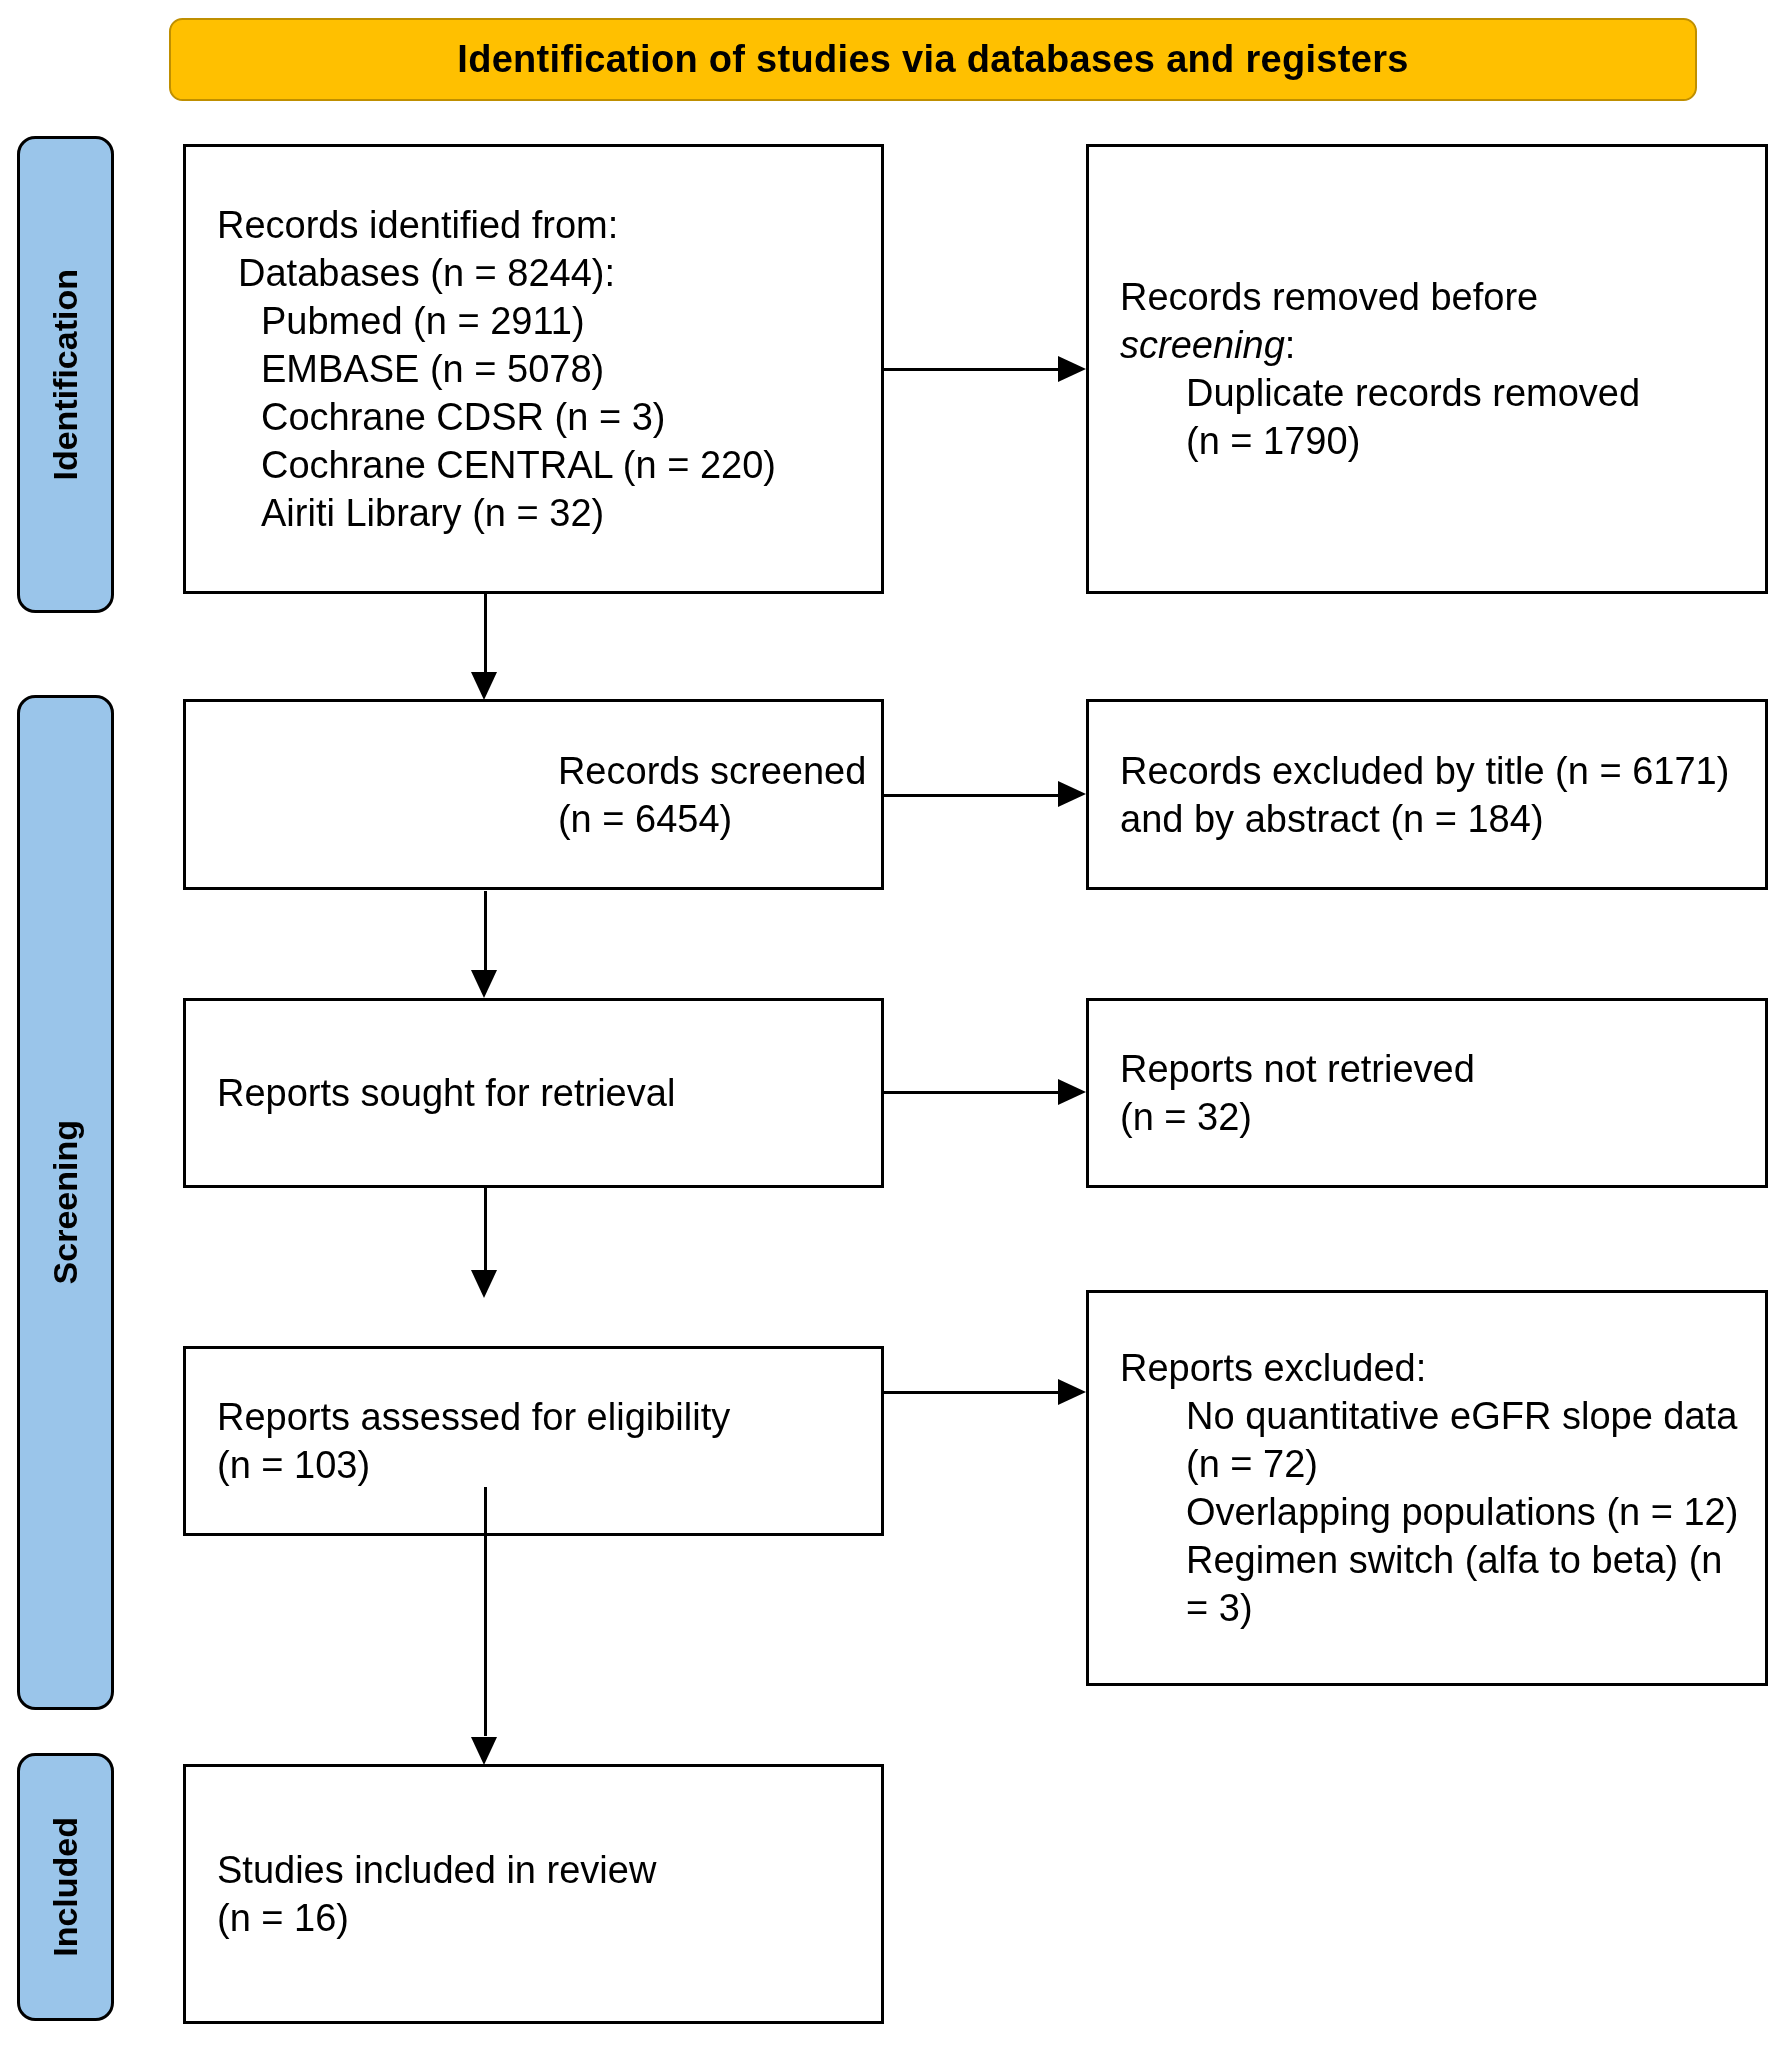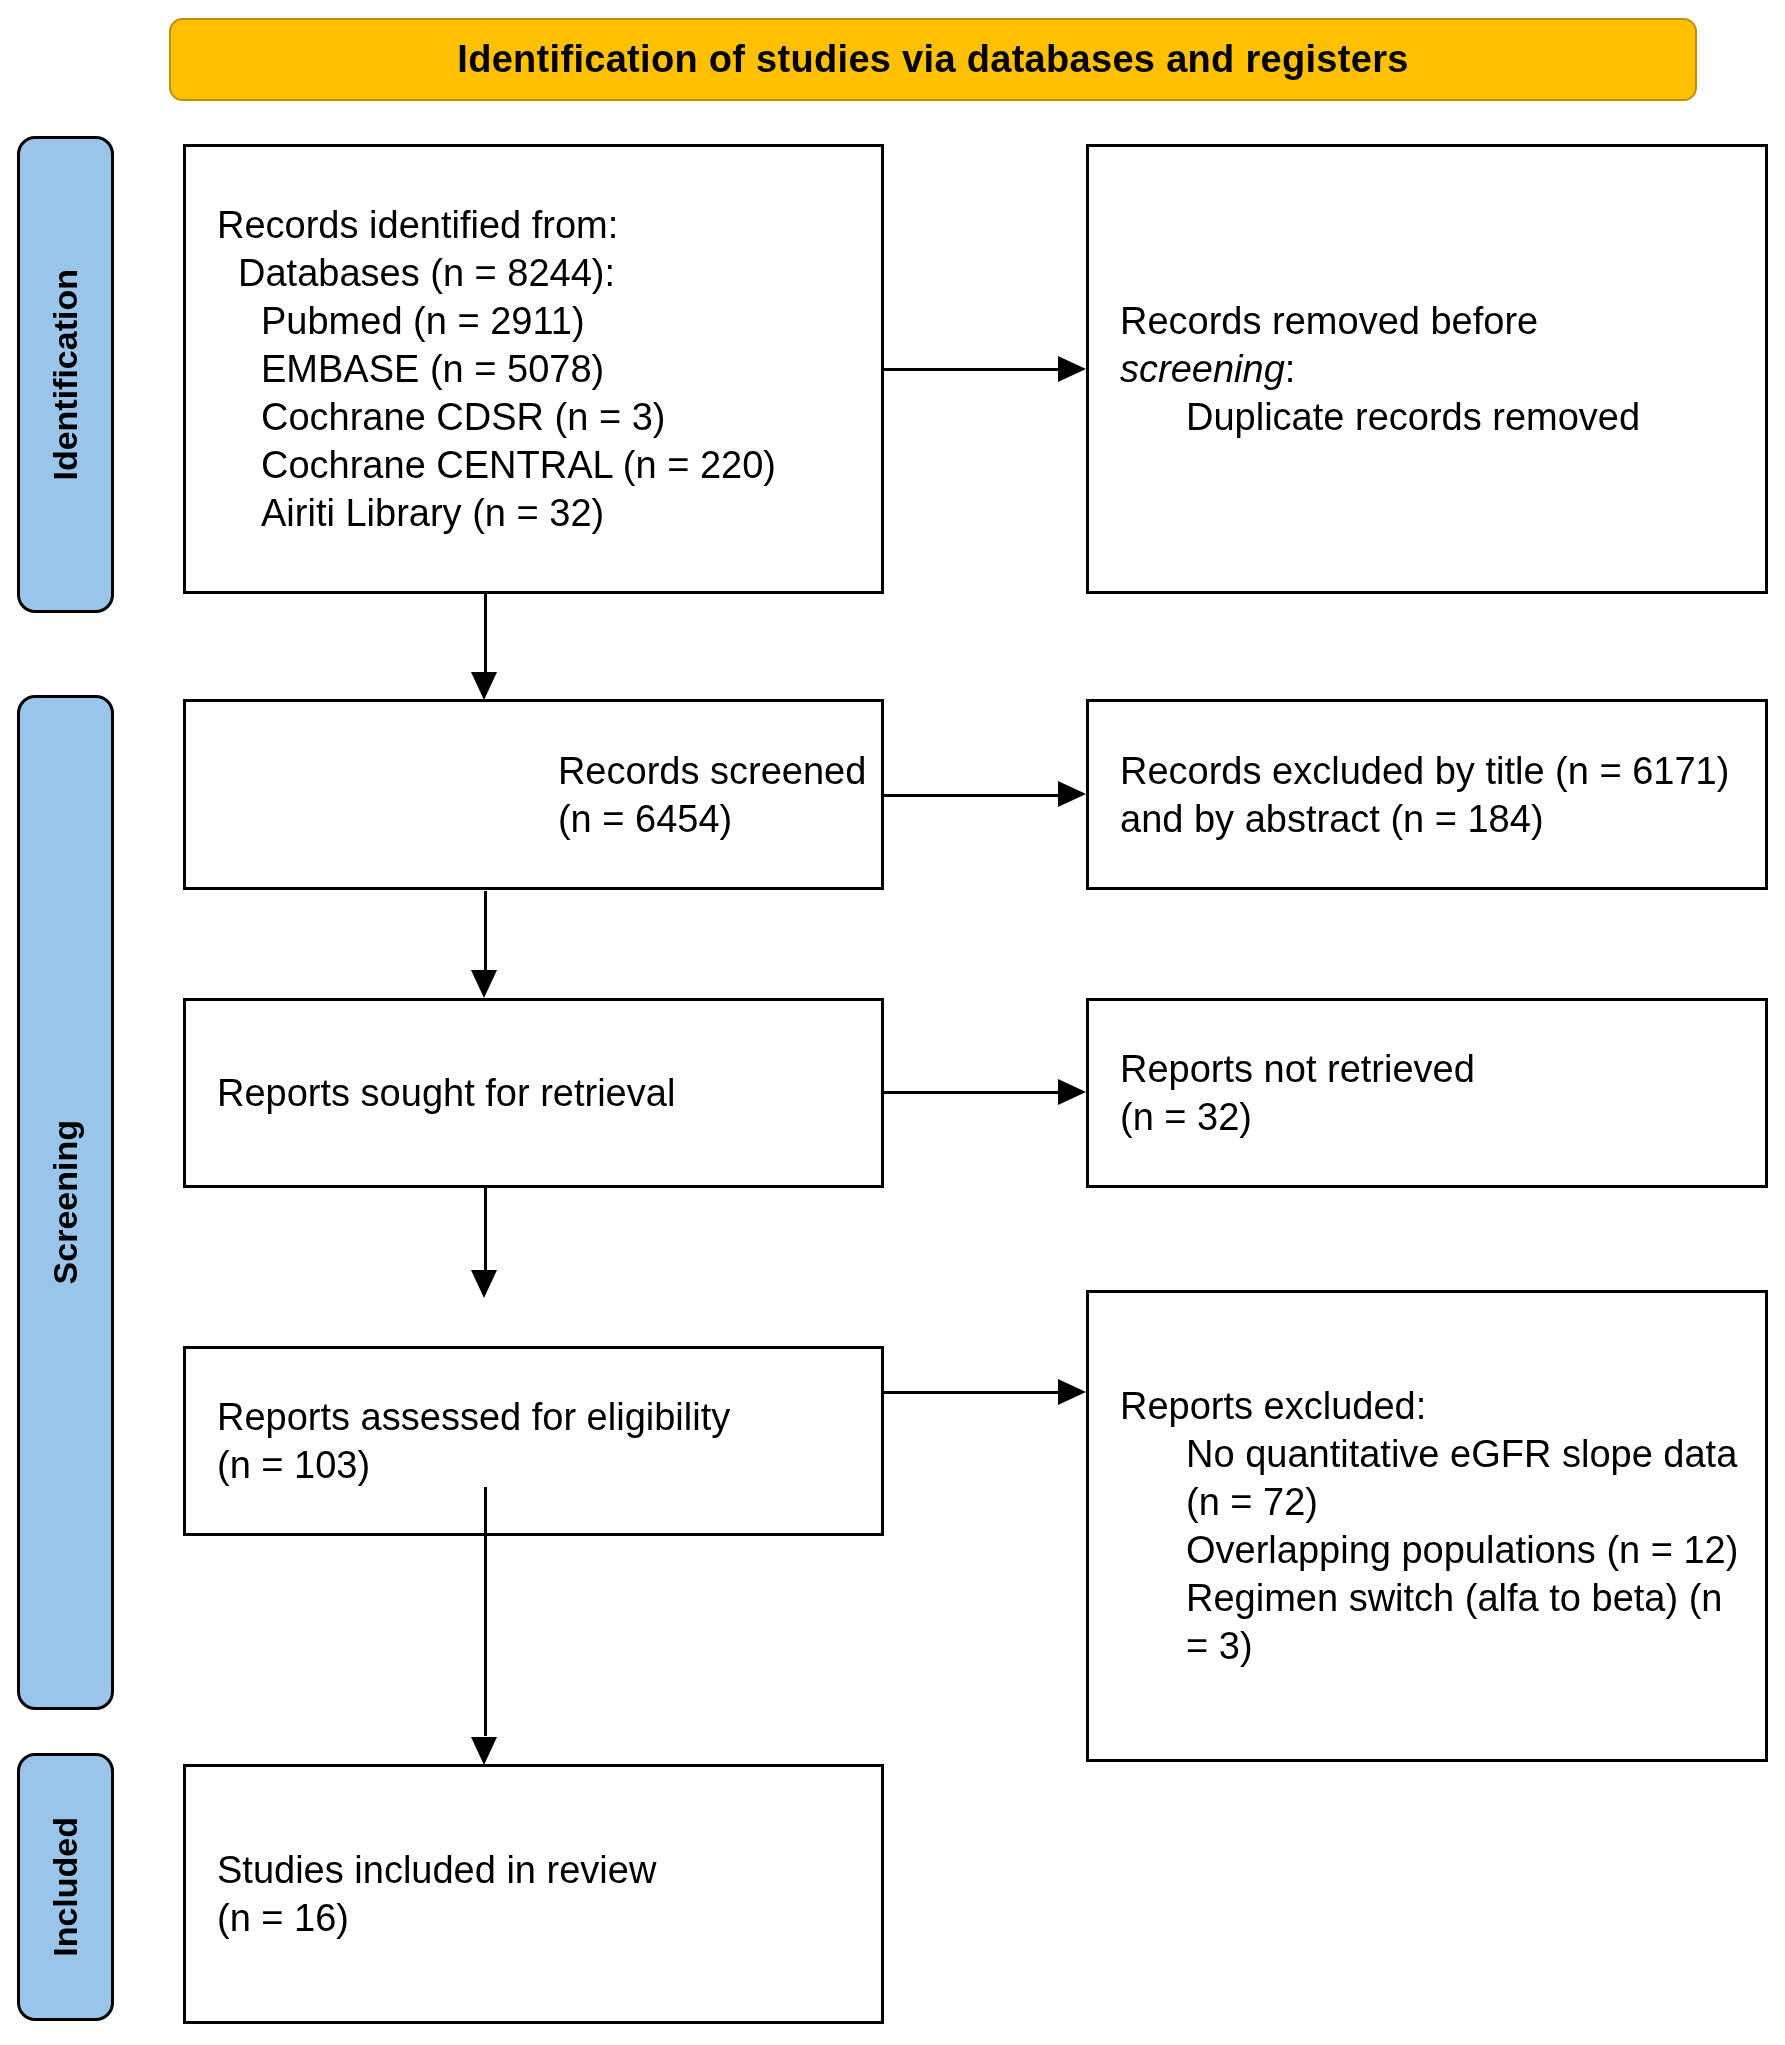--- a/index.html
+++ b/index.html
@@ -66,21 +66,21 @@
 
   .b1 { top: 144px;  height: 450px; }
   .b2 { top: 699px; height: 191px; align-items: flex-end; }
   .b3 { top: 998px; height: 190px; }
   .b4 { top: 1346px; height: 190px; }
   .b5 { top: 1764px; height: 260px; }
 
   .r1 { top: 144px;  height: 450px; }
   .r2 { top: 699px; height: 191px; }
   .r3 { top: 998px; height: 190px; }
-  .r4 { top: 1290px; height: 472px; }
+  .r4 { top: 1290px; height: 396px; }
 
   
   .arrow-shaft-v { position: absolute; width: 3.1px;  background: var(--arrow, #000); }
   .arrow-shaft-h { position: absolute; height: 3.1px; background: var(--arrow, #000); }
   .arrow-head-down {
     position: absolute; width: 0; height: 0;
     border-left: 13.4px solid transparent; border-right: 13.4px solid transparent;
     border-top: 28px solid var(--arrow, #000);
   }
   .arrow-head-right {
@@ -137,20 +137,21 @@
         <div class="line" style="margin-left: 44px;"><span>Cochrane CDSR (n = 3)</span></div>
         <div class="line" style="margin-left: 44px;"><span>Cochrane CENTRAL (n = 220)</span></div>
         <div class="line" style="margin-left: 44px;"><span>Airiti Library (n = 32)</span></div>
       </div>
   </div>
   <div class="box col-right r1">
     <div class="box-text">
         <div class="line" style="margin-left: 0px;"><span>Records removed </span><span style="">before</span></div>
         <div class="line" style="margin-left: 0px;"><span style="font-style: italic;">screening</span><span>:</span></div>
         <div class="line" style="margin-left: 66px;"><span>Duplicate records removed</span></div>
+        <div class="line" style="margin-left: 66px;"><span>(n = 1790)</span></div>
       </div>
   </div>
 
   <div class="box col-left b2">
     <div class="box-text">
         <div class="line" style="margin-left: 0px;"><span>Records screened</span></div>
         <div class="line" style="margin-left: 0px;"><span>(n = 6454)</span></div>
       </div>
   </div>
   <div class="box col-right r2">

